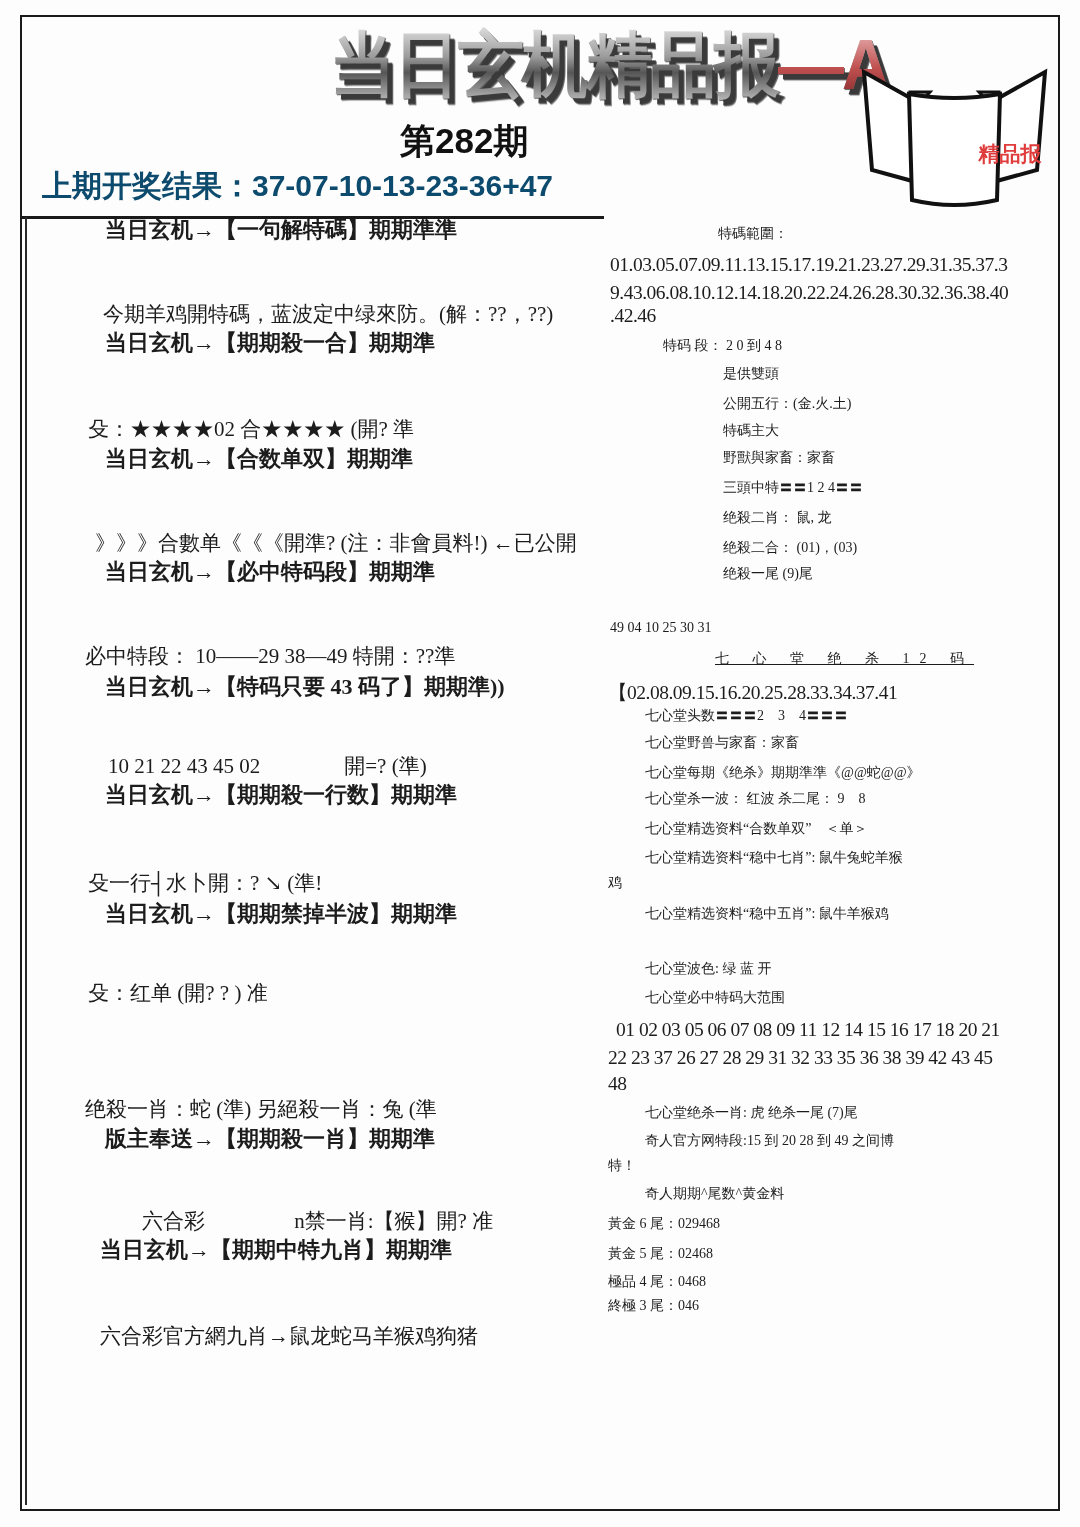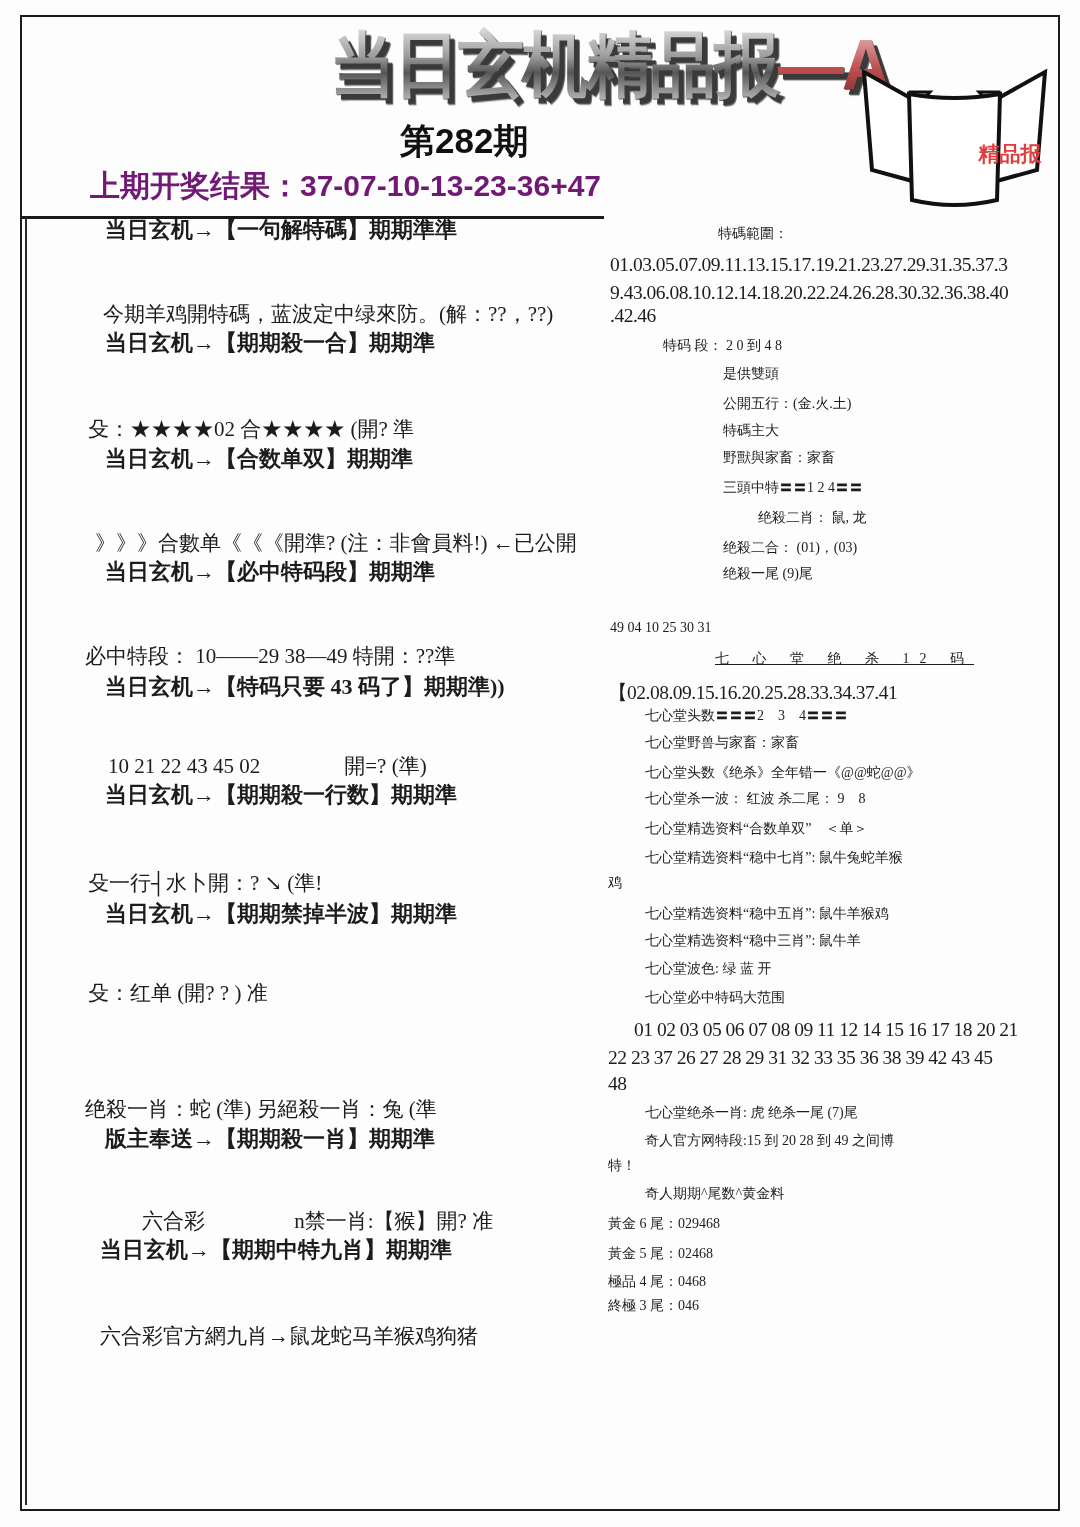--- a/index.html
+++ b/index.html
@@ -14,21 +14,21 @@
          font-weight:bold;font-size:66px;letter-spacing:-2px;white-space:nowrap;
          background:linear-gradient(180deg,#f4f4f4 0%,#9a9a9a 42%,#565656 58%,#e6e6e6 100%);
          -webkit-background-clip:text;background-clip:text;color:transparent;
          filter:drop-shadow(5px 5px 0 #3a3a3a) drop-shadow(1px 1px 0 #6f6f6f);
          transform:scaleY(1.08);}
   .title .suffix{background:linear-gradient(180deg,#eec2c2 0%,#c05050 55%,#7e2626 100%);
          -webkit-background-clip:text;background-clip:text;color:transparent;}
   .issue{position:absolute;left:400px;top:118px;font-family:"Liberation Sans","DejaVu Sans",sans-serif;
          font-weight:bold;font-size:35px;color:#111;}
   .result{position:absolute;left:42px;top:166px;font-family:"Liberation Sans","DejaVu Sans",sans-serif;
-         font-weight:bold;font-size:30px;color:#701a75;white-space:nowrap;margin-left:48px;}
+         font-weight:bold;font-size:30px;color:#0c4a6e;white-space:nowrap;}
   
   .badge-wrap{position:absolute;left:852px;top:62px;width:205px;height:155px;}
   .badge-text{position:absolute;left:98px;top:78px;width:120px;text-align:center;
          font-family:"Liberation Sans","DejaVu Sans",sans-serif;font-weight:bold;font-size:21px;color:#e03c3c;}
   
   .ll{position:absolute;font-size:21px;white-space:nowrap;}
   .lb{position:absolute;font-size:22px;font-weight:bold;white-space:nowrap;}
   .rl{position:absolute;font-size:14px;white-space:nowrap;}
   .num{position:absolute;font-size:19.5px;letter-spacing:-0.5px;white-space:nowrap;}
   .sp{letter-spacing:10px;text-decoration:underline;}
@@ -82,38 +82,37 @@
   <div class="rl" style="left:718px;top:225px">特碼範圍：</div>
   <div class="num" style="left:610px;top:254px">01.03.05.07.09.11.13.15.17.19.21.23.27.29.31.35.37.3</div>
   <div class="num" style="left:610px;top:282px">9.43.06.08.10.12.14.18.20.22.24.26.28.30.32.36.38.40</div>
   <div class="num" style="left:610px;top:305px">.42.46</div>
   <div class="rl" style="left:663px;top:337px">特码 段： 2 0 到 4 8</div>
   <div class="rl" style="left:723px;top:365px">是供雙頭</div>
   <div class="rl" style="left:723px;top:395px">公開五行：(金.火.土)</div>
   <div class="rl" style="left:723px;top:422px">特碼主大</div>
   <div class="rl" style="left:723px;top:449px">野獸與家畜：家畜</div>
   <div class="rl" style="left:723px;top:479px">三頭中特〓〓1 2 4〓〓</div>
-  <div class="rl" style="left:758px;top:509px">绝殺二肖： 鼠, 龙</div>
+  <div class="rl" style="left:723px;top:509px">绝殺二肖： 鼠, 龙</div>
   <div class="rl" style="left:723px;top:539px">绝殺二合： (01)，(03)</div>
   <div class="rl" style="left:723px;top:565px">绝殺一尾 (9)尾</div>
   <div class="rl" style="left:610px;top:620px">49 04 10 25 30 31</div>
   <div class="rl sp" style="left:715px;top:650px">七 心 堂 绝 杀 12 码</div>
   <div class="num" style="left:608px;top:679px">【02.08.09.15.16.20.25.28.33.34.37.41</div>
   <div class="rl" style="left:645px;top:707px">七心堂头数〓〓〓2　3　4〓〓〓</div>
   <div class="rl" style="left:645px;top:734px">七心堂野兽与家畜：家畜</div>
-  <div class="rl" style="left:645px;top:764px">七心堂头数《绝杀》全年错一《@@蛇@@》</div>
+  <div class="rl" style="left:645px;top:764px">七心堂每期《绝杀》期期準準《@@蛇@@》</div>
   <div class="rl" style="left:645px;top:790px">七心堂杀一波： 红波 杀二尾： 9　8</div>
   <div class="rl" style="left:645px;top:820px">七心堂精选资料“合数单双”　＜单＞</div>
   <div class="rl" style="left:645px;top:849px">七心堂精选资料“稳中七肖”: 鼠牛兔蛇羊猴</div>
   <div class="rl" style="left:608px;top:874px">鸡</div>
   <div class="rl" style="left:645px;top:905px">七心堂精选资料“稳中五肖”: 鼠牛羊猴鸡</div>
-  <div class="rl" style="left:645px;top:932px">七心堂精选资料“稳中三肖”: 鼠牛羊</div>
   <div class="rl" style="left:645px;top:960px">七心堂波色: 绿 蓝 开</div>
   <div class="rl" style="left:645px;top:989px">七心堂必中特码大范围</div>
-  <div class="num" style="left:634px;top:1019px">01 02 03 05 06 07 08 09 11 12 14 15 16 17 18 20 21</div>
+  <div class="num" style="left:616px;top:1019px">01 02 03 05 06 07 08 09 11 12 14 15 16 17 18 20 21</div>
   <div class="num" style="left:608px;top:1047px">22 23 37 26 27 28 29 31 32 33 35 36 38 39 42 43 45</div>
   <div class="num" style="left:608px;top:1073px">48</div>
   <div class="rl" style="left:645px;top:1104px">七心堂绝杀一肖: 虎  绝杀一尾 (7)尾</div>
   <div class="rl" style="left:645px;top:1132px">奇人官方网特段:15 到 20  28 到 49 之间博</div>
   <div class="rl" style="left:608px;top:1157px">特！</div>
   <div class="rl" style="left:645px;top:1185px">奇人期期^尾数^黄金料</div>
   <div class="rl" style="left:608px;top:1215px">黃金 6 尾：029468</div>
   <div class="rl" style="left:608px;top:1245px">黃金 5 尾：02468</div>
   <div class="rl" style="left:608px;top:1273px">極品 4 尾：0468</div>
   <div class="rl" style="left:608px;top:1297px">終極 3 尾：046</div>

